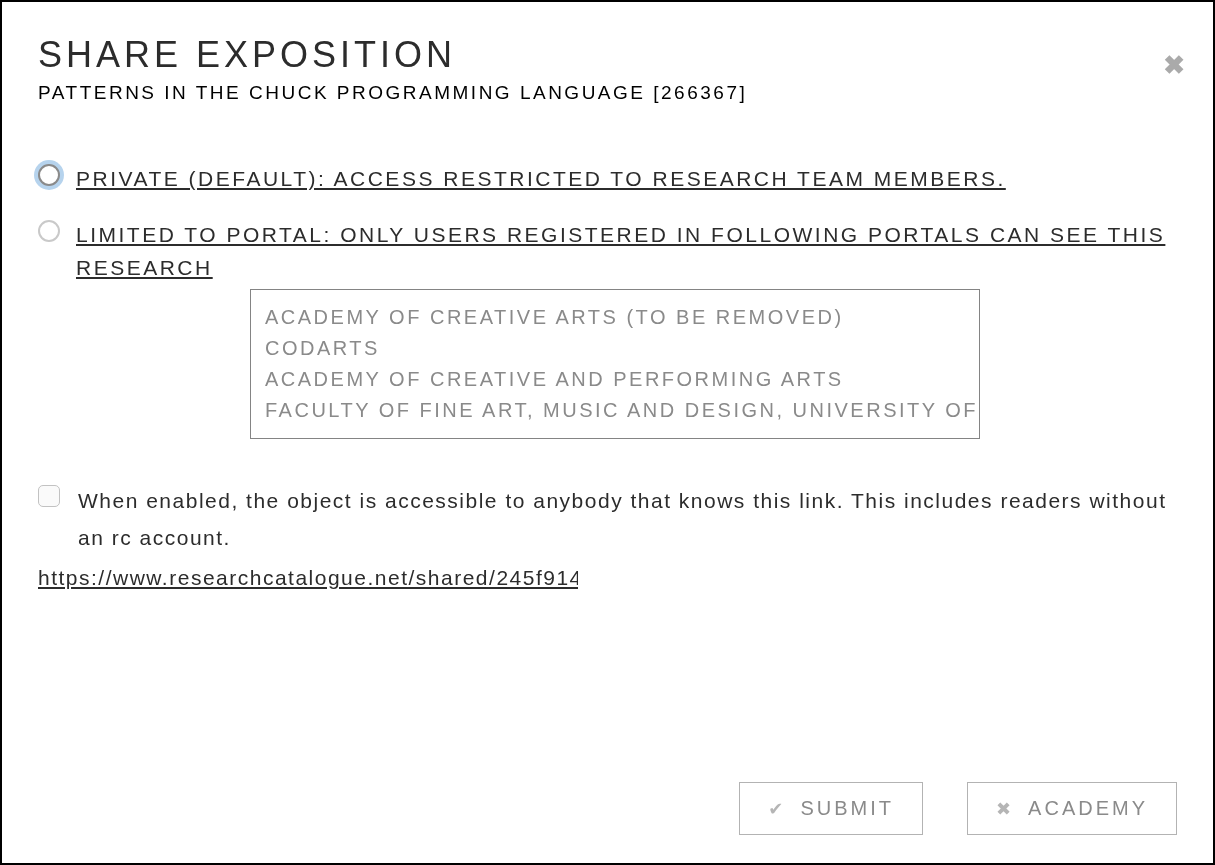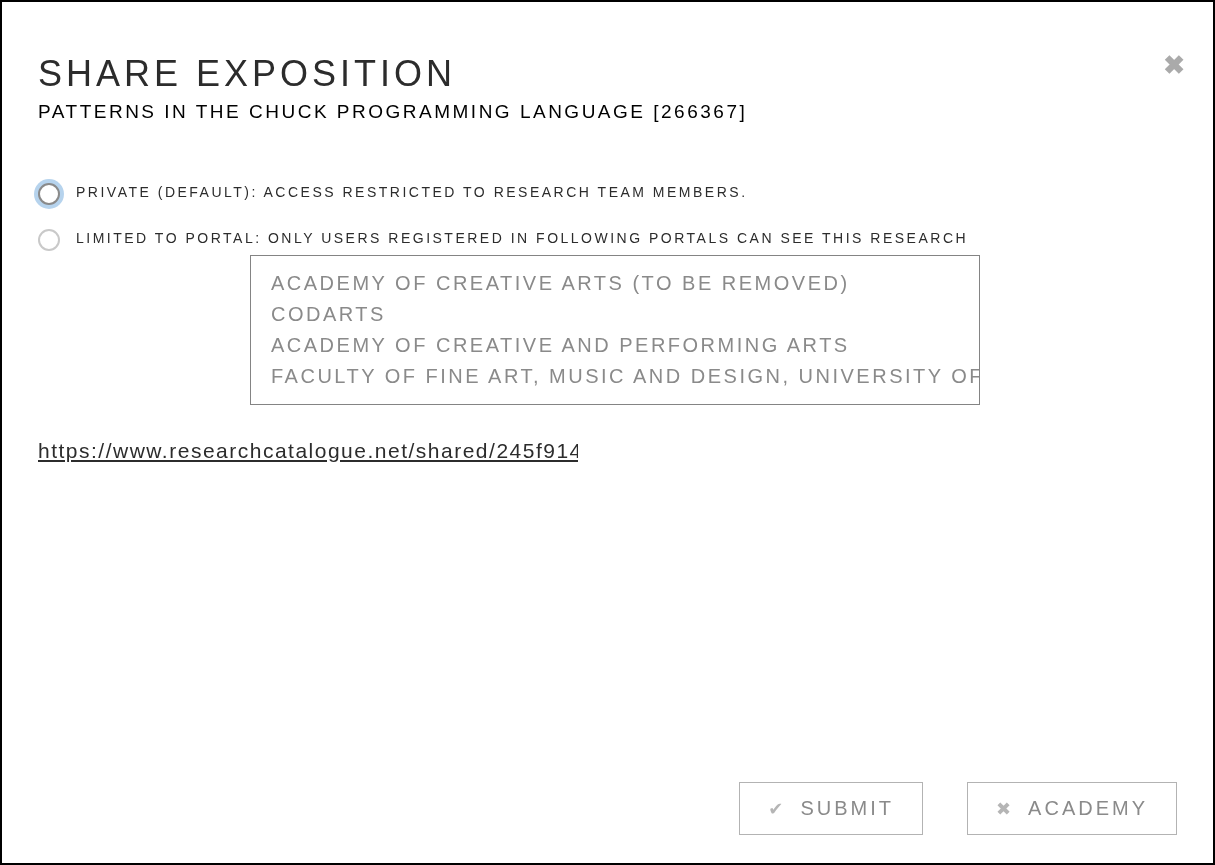--- a/index.html
+++ b/index.html
@@ -13,21 +13,20 @@
     border: 2px solid #000;
     padding: 32px 36px;
     position: relative;
   }
   .dialog-title {
     font-size: 36px;
     font-weight: 400;
     letter-spacing: 4px;
     color: #2c2c2c;
     margin-bottom: 6px;
-    margin-top: 19px;
   }
   .dialog-subtitle {
     font-size: 19px;
     letter-spacing: 2.5px;
     color: #000000;
     margin-bottom: 58px;
   }
   .close-icon {
     position: absolute;
     top: 48px;
@@ -64,31 +63,32 @@
   .radio.selected::after {
     content: "";
     position: absolute;
     top: 50%; left: 50%;
     width: 7px; height: 7px;
     background: #fff;
     border-radius: 50%;
     transform: translate(-50%, -50%);
   }
   .option-label {
-    font-size: 14px;
+    font-size: 21px;
     letter-spacing: 2.5px;
     color: #2c2c2c;
     line-height: 1.6;
+    text-decoration: underline;
   }
   .option-wrap { margin-bottom: 22px; }
   .portal-list {
     margin-left: 212px;
     width: 730px;
     border: 1px solid #848484;
-    padding: 12px 20px;
+    padding: 12px 14px;
     margin-top: 4px;
     margin-bottom: 24px;
     overflow: hidden;
   }
   .portal-item {
     font-size: 20px;
     letter-spacing: 2.5px;
     color: #8a8a8a;
     line-height: 1.55;
     white-space: nowrap;
@@ -178,20 +178,24 @@
     <div class="portal-item">CODARTS</div>
     <div class="portal-item">ACADEMY OF CREATIVE AND PERFORMING ARTS</div>
     <div class="portal-item">FACULTY OF FINE ART, MUSIC AND DESIGN, UNIVERSITY OF I</div>
   </div>
 
   
 
   
 
   
+  <div class="checkbox-row">
+    <span class="checkbox"></span>
+    <span class="checkbox-text">When enabled, the object is accessible to anybody that knows this link. This includes readers without an rc account.</span>
+  </div>
   <a class="share-link">https://www.researchcatalogue.net/shared/245f9147141</a>
 
   
   <div class="button-row">
     <button class="btn">
       <span class="btn-icon">✔</span>
       <span>SUBMIT</span>
     </button>
     <button class="btn">
       <span class="btn-icon">✖</span>

